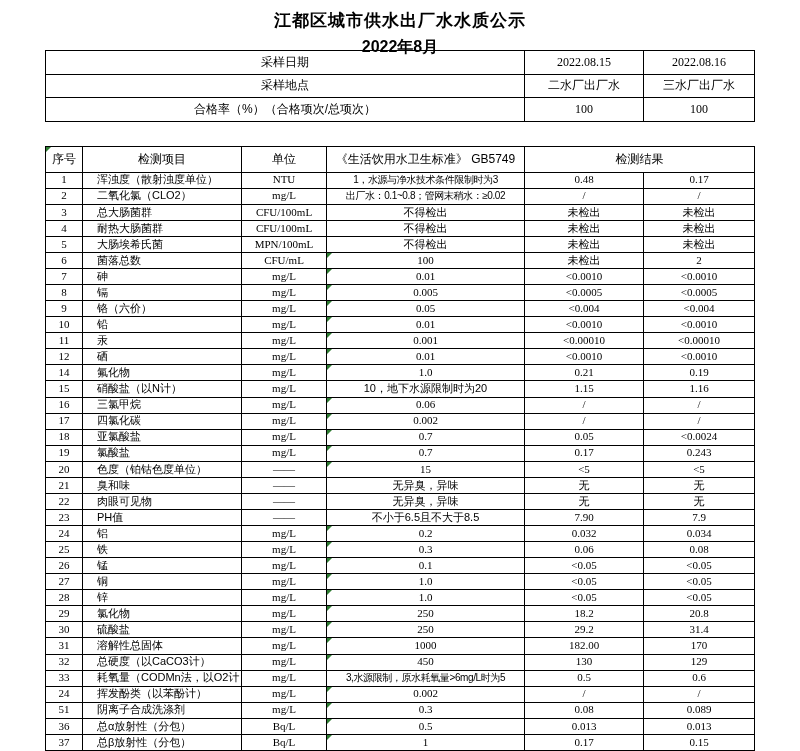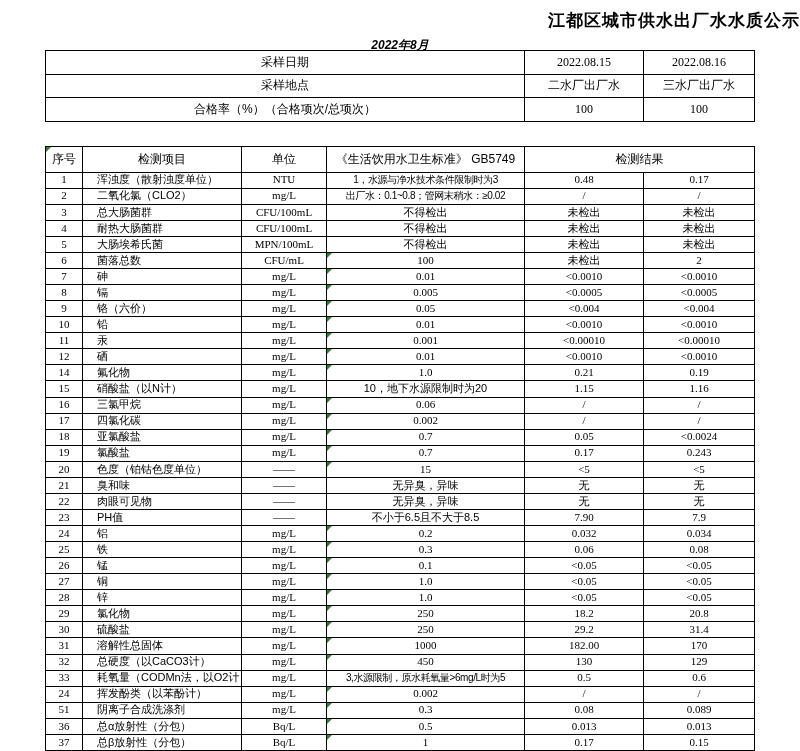--- a/index.html
+++ b/index.html
@@ -2,27 +2,26 @@
 <html><head>
 <meta charset="utf-8">
 <style>
   :root { --line:#000; }
   html,body { margin:0; padding:0; }
   body {
     width:800px; height:751px; background:#fff; color:#000; position:relative;
     font-family:"Liberation Serif","DejaVu Serif",serif; overflow:hidden;
   }
   .title {
-    margin:9px 0 0; text-align:right; font-size:17px; font-weight:bold;
+    margin:9px 0 0; text-align:center; font-size:17px; font-weight:bold;
     font-family:"Liberation Sans","DejaVu Sans",sans-serif; letter-spacing:1px;
   }
   .subtitle {
-    margin:5px 0 0; text-align:center; font-size:12px; font-weight:bold;
+    margin:5px 0 0; text-align:center; font-size:16px; font-weight:bold;
     font-family:"Liberation Sans","DejaVu Sans",sans-serif;
-    font-style:italic;
   }
   table { border-collapse:collapse; table-layout:fixed; position:absolute; left:45px; width:709px; }
   #info-table { top:50px; }
   #main-table { top:146px; height:605px; }
   td, th {
     border:1px solid var(--line); padding:0; text-align:center; vertical-align:middle;
     font-size:11px; line-height:1.05; white-space:nowrap; overflow:hidden; position:relative;
     font-weight:normal;
   }
   .cn { font-family:"Liberation Sans","DejaVu Sans",sans-serif; }

